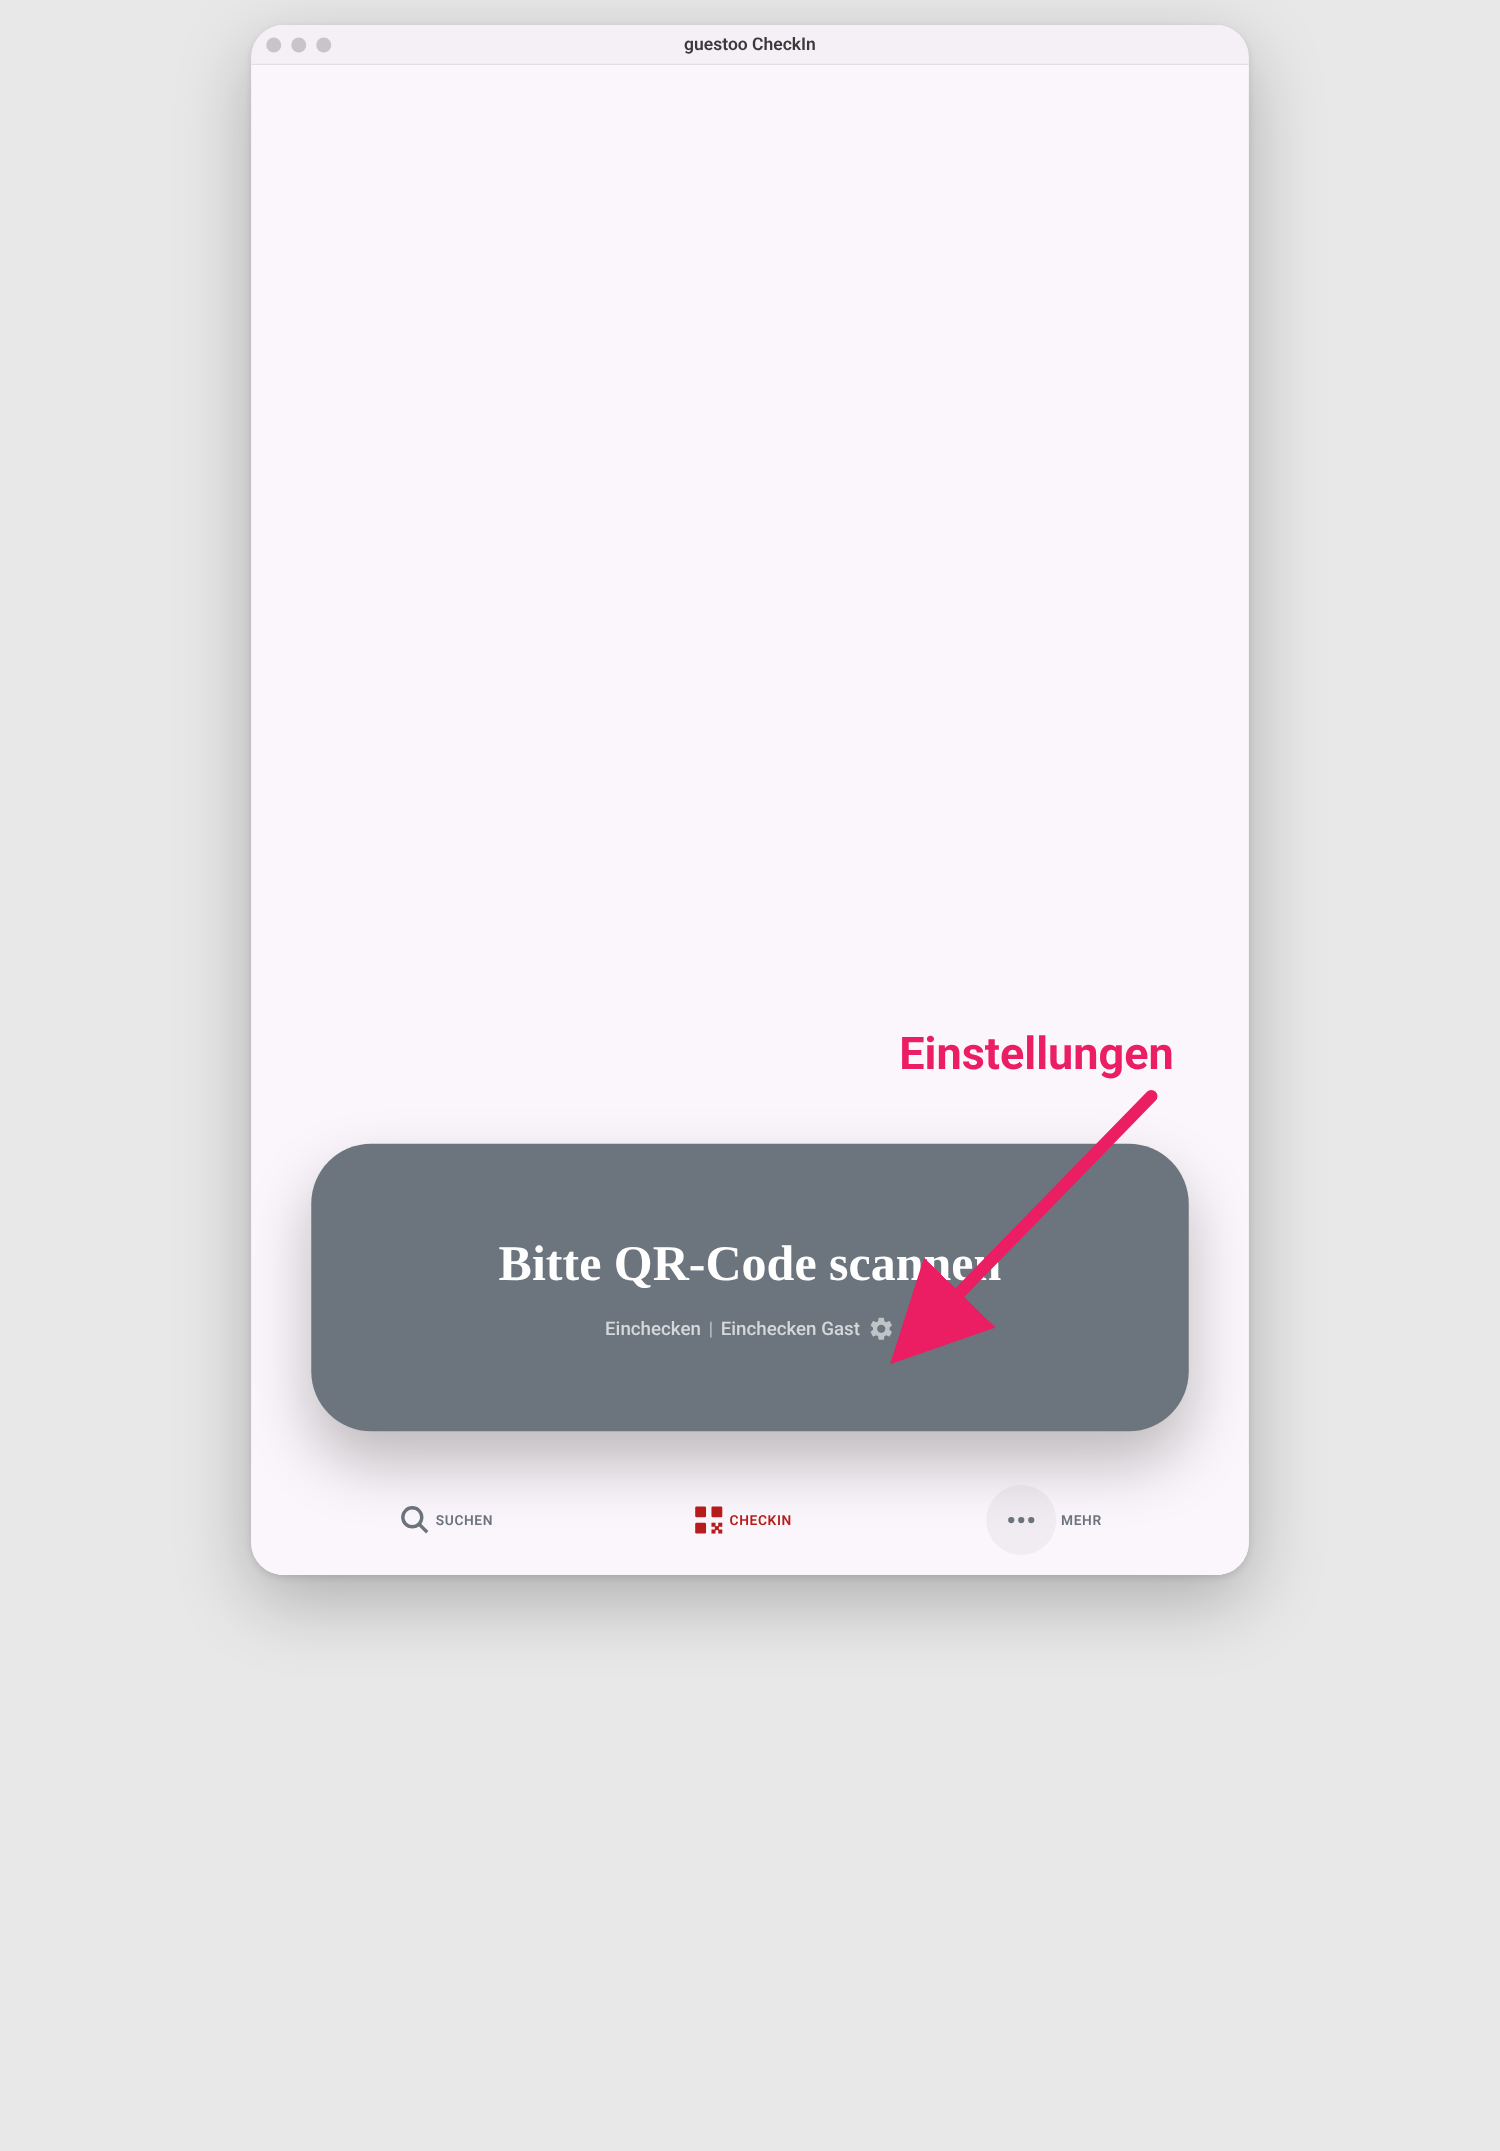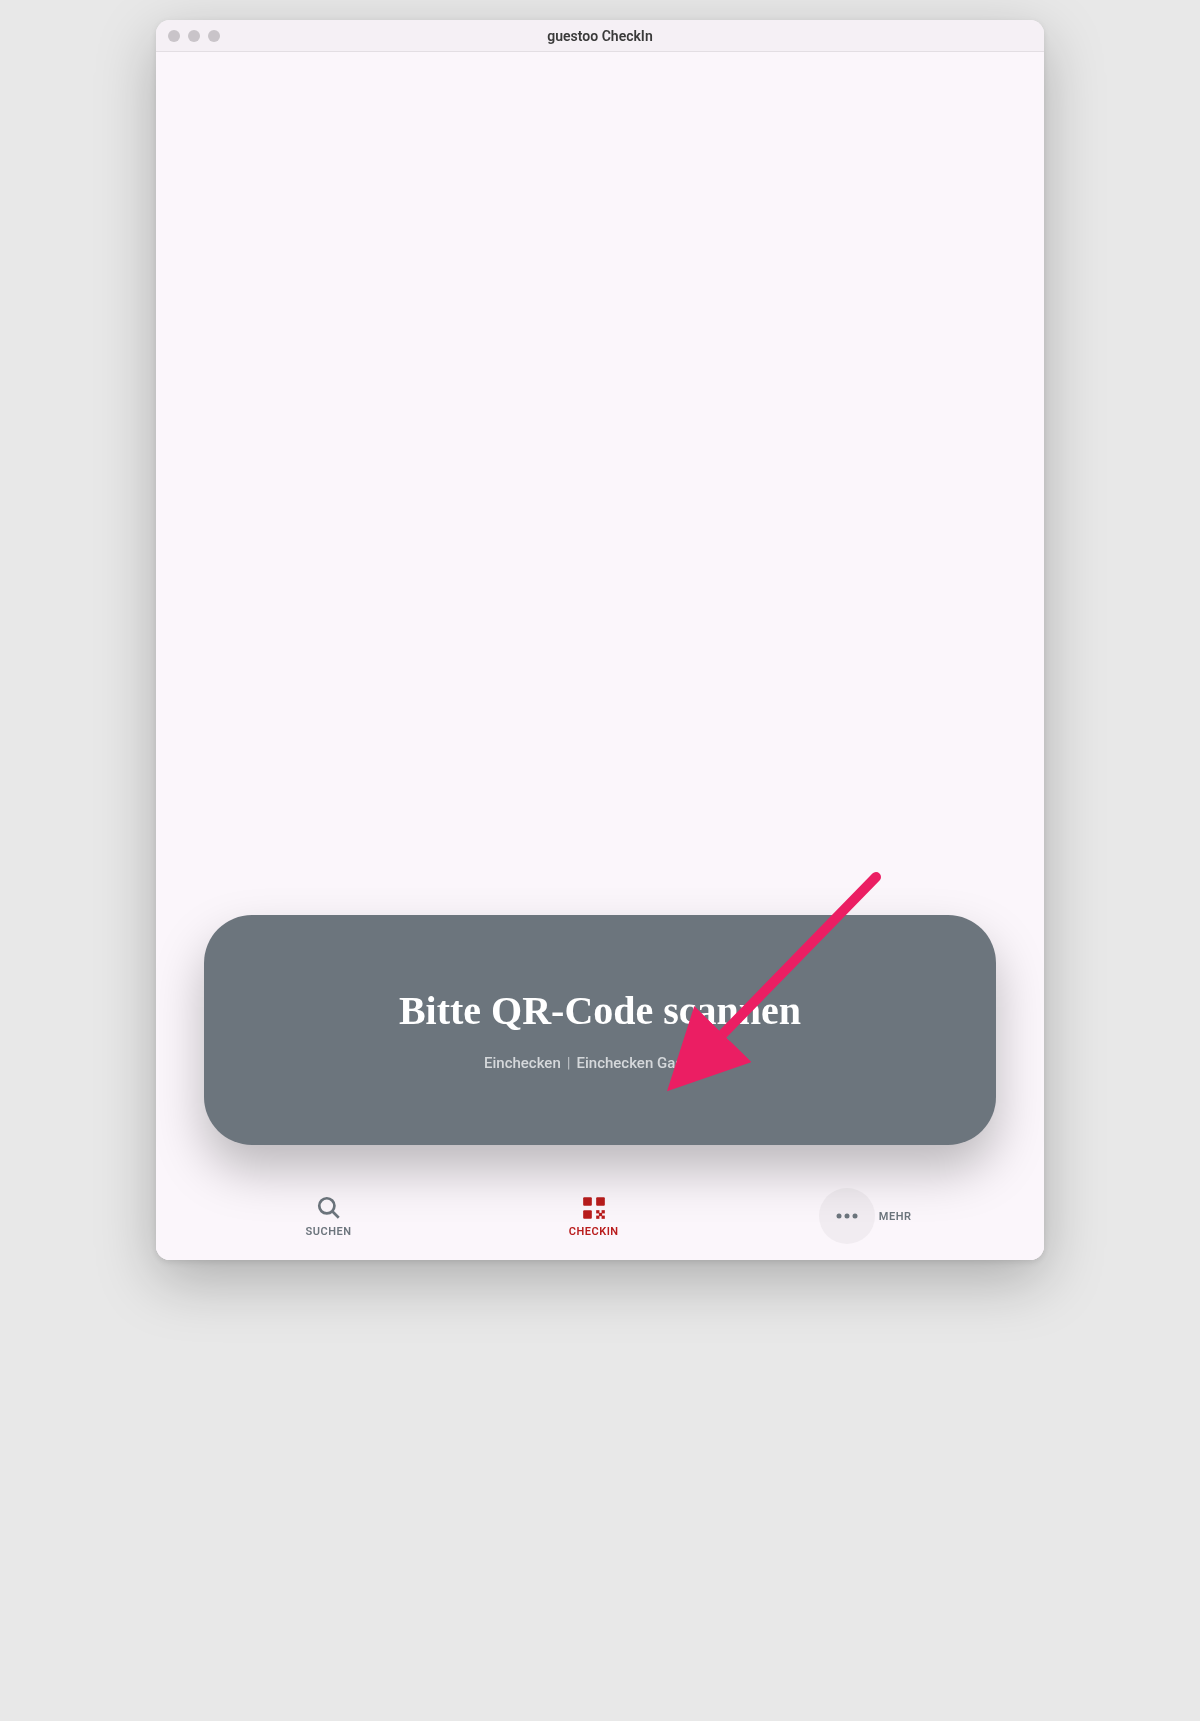--- a/index.html
+++ b/index.html
@@ -10,23 +10,23 @@
     body {
       font-family: -apple-system, BlinkMacSystemFont, 'Segoe UI', Roboto, Helvetica, Arial, sans-serif;
       background: #e8e8e8;
       display: flex;
       justify-content: center;
       align-items: flex-start;
       padding: 20px;
       min-height: 1721px;
     }
     .window {
-      width: 888px;
-      background: #fbf6fb;
-      border-radius: 14px;
+      width: 798px;
+      background: #fbf6fb;
+      border-radius: 26px;
       box-shadow: 0 20px 60px rgba(0,0,0,0.25), 0 2px 6px rgba(0,0,0,0.1);
       overflow: hidden;
       position: relative;
       height: 1240px;
     }
     .titlebar {
       height: 32px;
       background: #f5f0f5;
       border-bottom: 1px solid #e3dee3;
       display: flex;
@@ -159,21 +159,20 @@
       right: 0;
       height: 88px;
       background: #fbf6fb;
       display: flex;
       align-items: center;
       justify-content: space-around;
       padding: 0 40px;
     }
     .nav-item {
       display: flex;
-      flex-direction: column;
       align-items: center;
       gap: 4px;
       cursor: pointer;
       color: #6c757d;
       min-width: 80px;
     }
     .nav-item.active {
       color: #b91c1c;
     }
     .nav-label {
@@ -210,20 +209,23 @@
       <div class="traffic-light"></div>
       <div class="traffic-light"></div>
       <div class="traffic-light"></div>
     </div>
     <div class="window-title">guestoo CheckIn</div>
   </div>
 
   <div class="app-content">
 
 
+    <div class="annotation">
+      <span class="annotation-text">Einstellungen</span>
+    </div>
 
     <svg class="annotation-arrow" width="280" height="230">
       <defs>
         <marker id="arrowhead" markerWidth="8" markerHeight="8" refX="6" refY="4" orient="auto">
           <polygon points="0 0, 8 4, 0 8" fill="#eb1e63"></polygon>
         </marker>
       </defs>
       <line x1="230" y1="10" x2="35" y2="210" stroke="#eb1e63" stroke-width="10" marker-end="url(#arrowhead)" stroke-linecap="round"></line>
     </svg>
 

